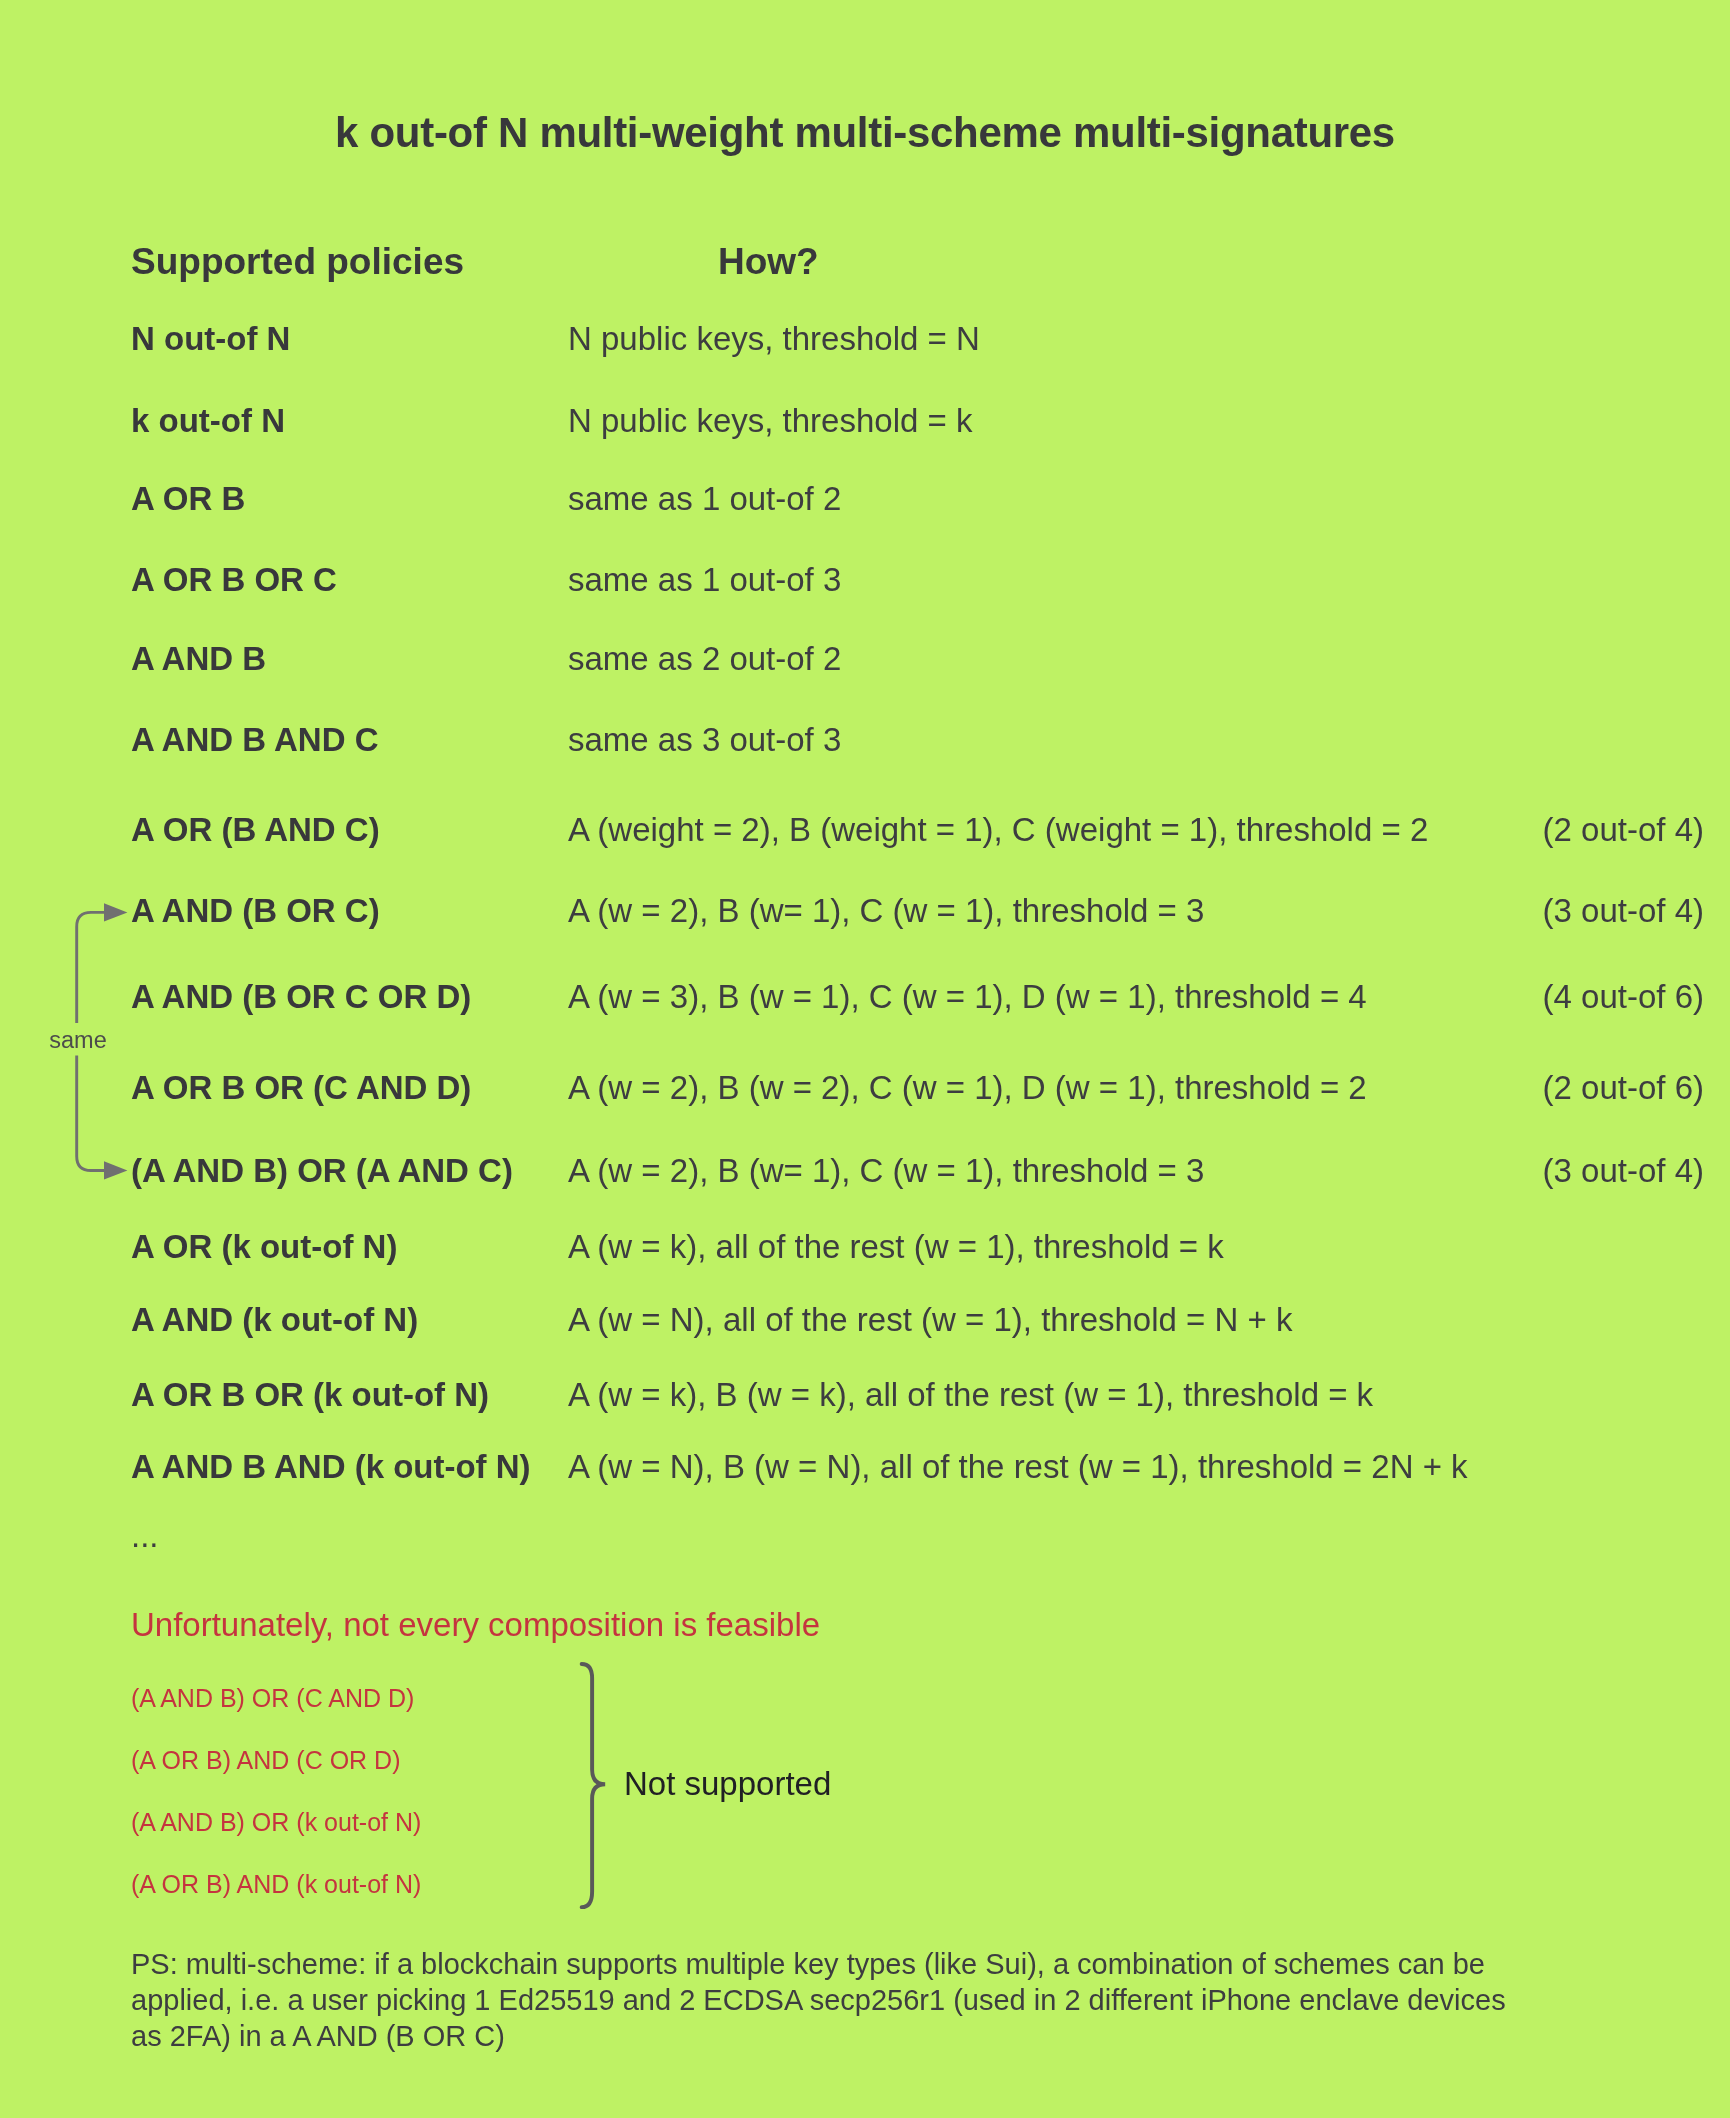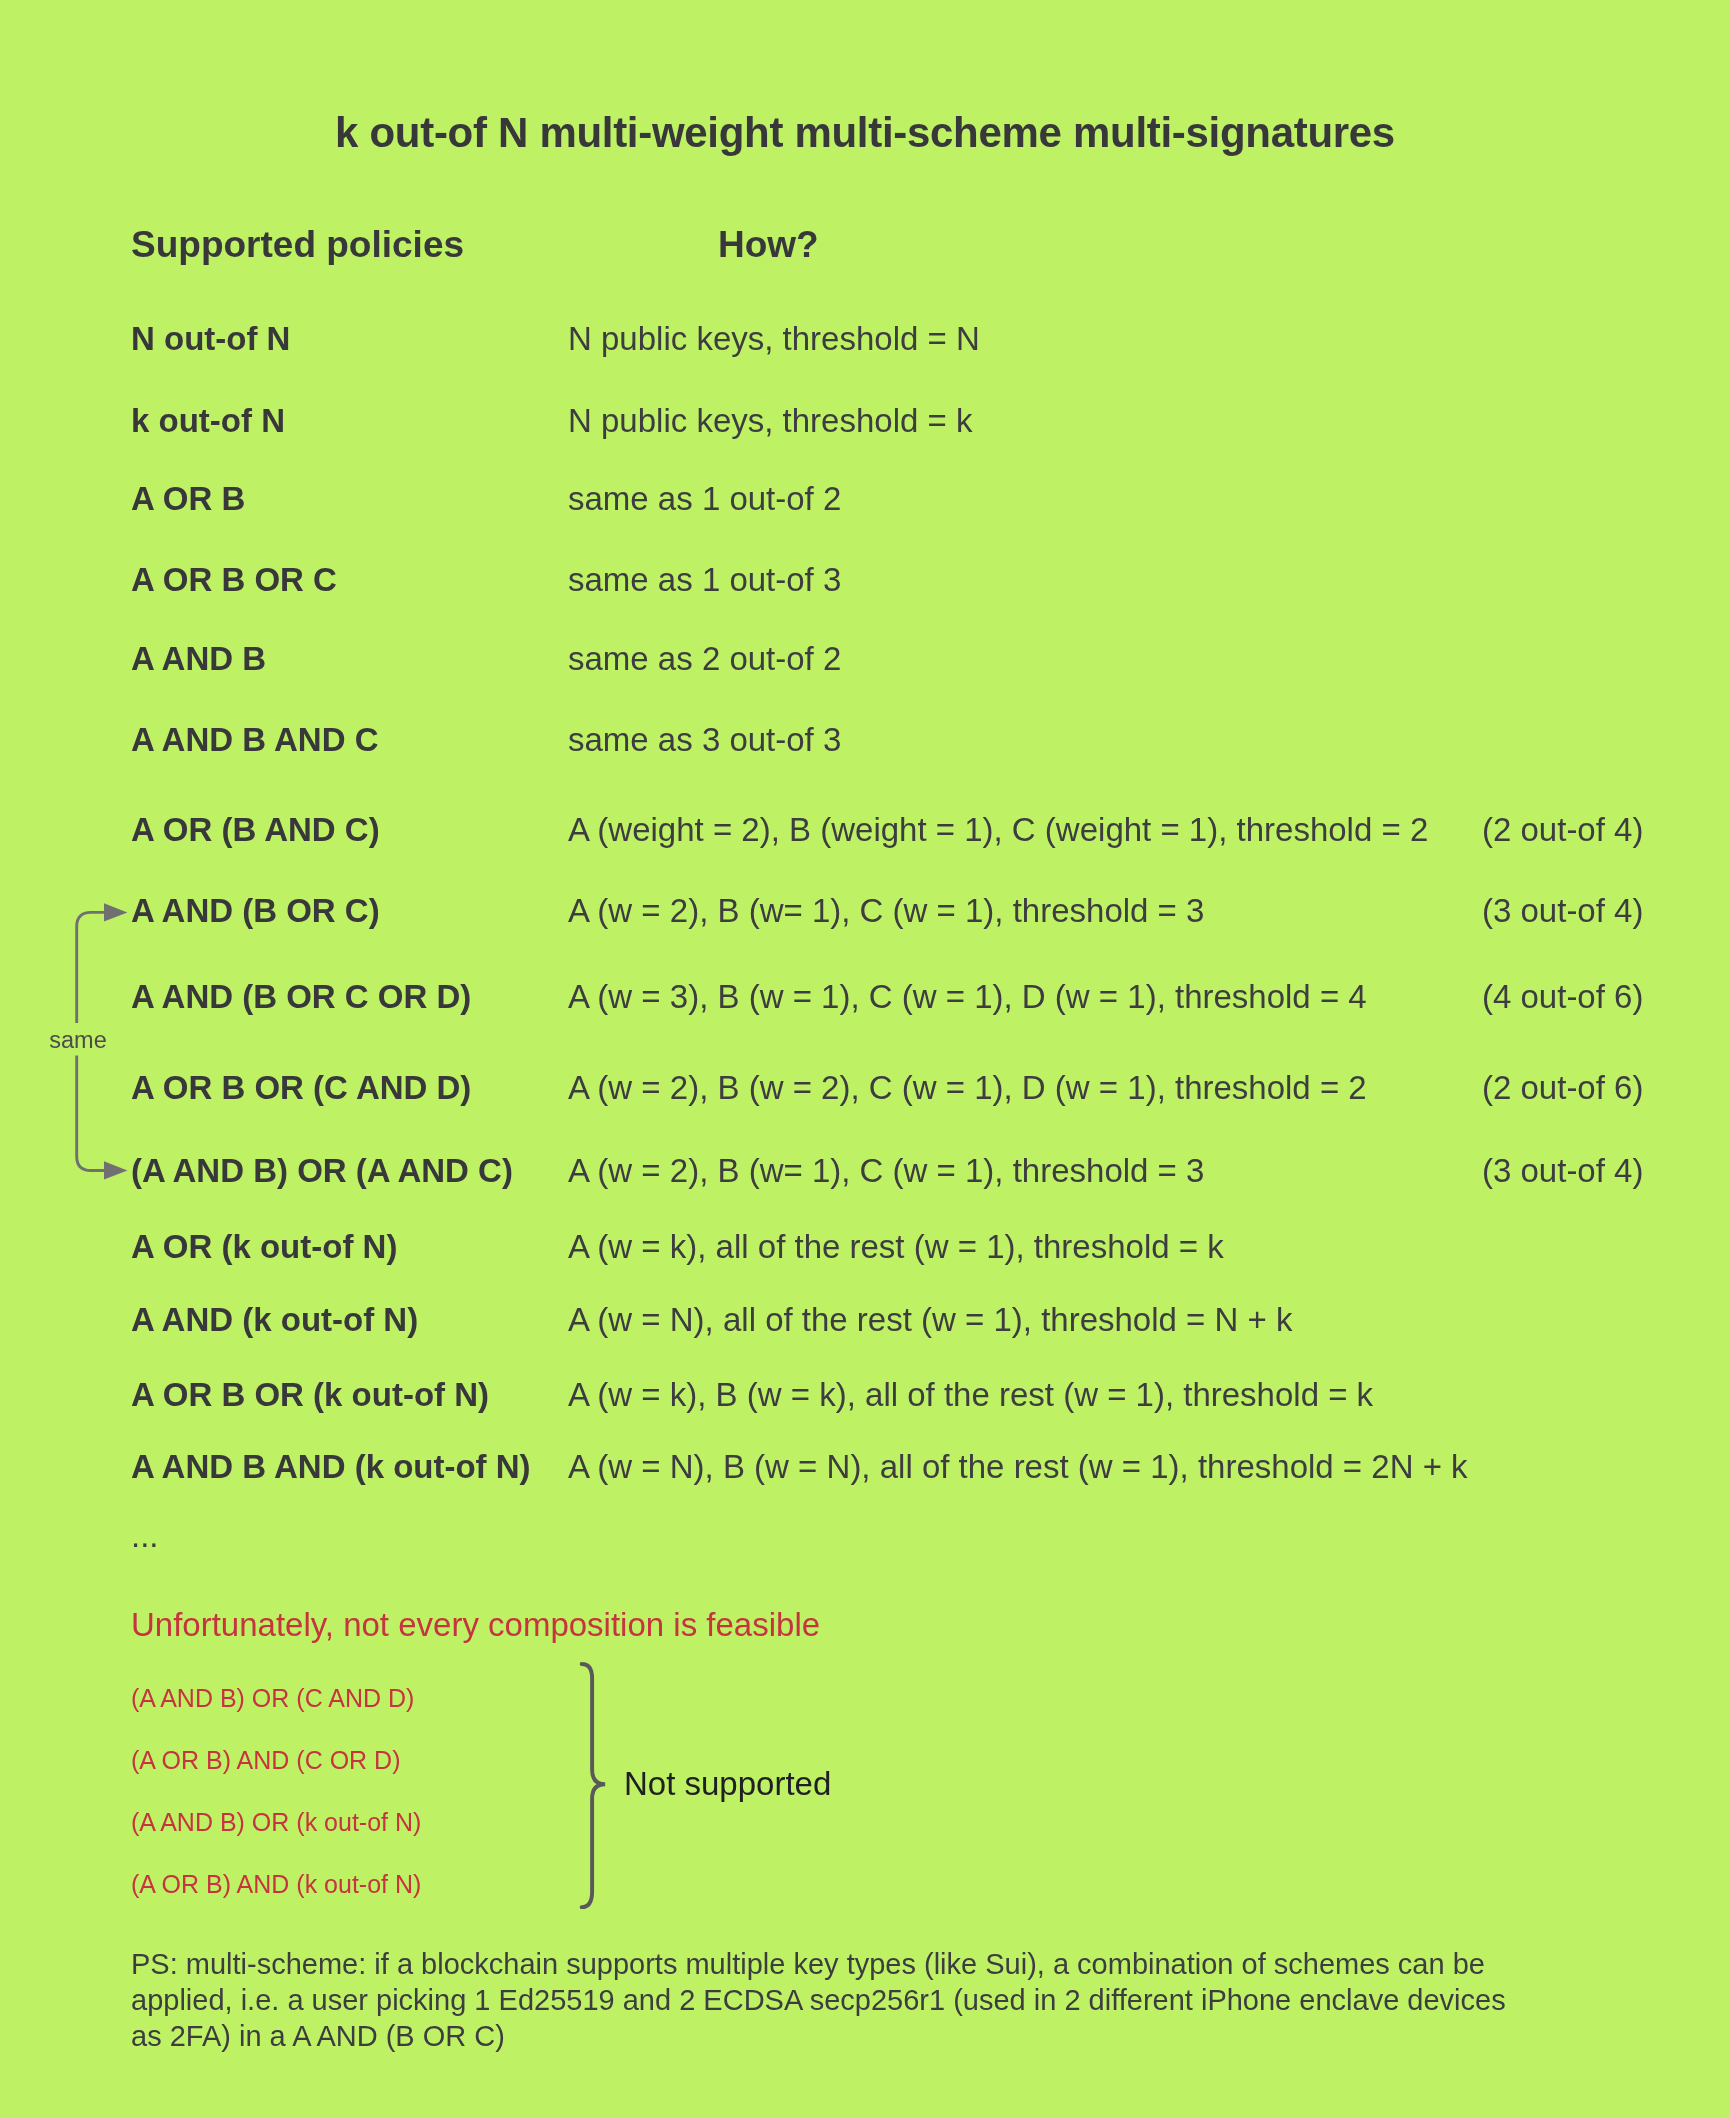--- a/index.html
+++ b/index.html
@@ -4,27 +4,27 @@
 <style>
   html,body{margin:0;padding:0;background:#ffffff;}
   .page{
     position:relative;width:1730px;height:2119px;background:#bef264;overflow:hidden;
     font-family:"Liberation Sans","DejaVu Sans",sans-serif;color:#3d3d40;
   }
   .title{
     position:absolute;left:0;top:109px;width:100%;text-align:center;
     font-size:42px;font-weight:700;color:#38383b;letter-spacing:-0.3px;white-space:nowrap;
   }
-  .col-header{position:absolute;top:224px;font-size:37px;font-weight:700;color:#38383b;white-space:nowrap;}
+  .col-header{position:absolute;top:241px;font-size:37px;font-weight:700;color:#38383b;white-space:nowrap;}
   .col-header.c1{left:131px;}
   .col-header.c2{left:718px;}
   .row{position:absolute;left:0;width:100%;height:40px;font-size:33px;line-height:40px;}
   .policy{position:absolute;left:131px;font-weight:700;color:#38383b;white-space:nowrap;}
   .how{position:absolute;left:568px;color:#3d3d40;white-space:nowrap;}
-  .note{position:absolute;left:1482px;width:222px;color:#3d3d40;white-space:nowrap;}
+  .note{position:absolute;left:1482px;width:222px;text-align:right;color:#3d3d40;white-space:nowrap;}
   .ellipsis{position:absolute;left:131px;top:1516px;font-size:33px;line-height:40px;color:#3d3d40;}
   .red-heading{position:absolute;left:131px;top:1605px;font-size:33px;line-height:39px;color:#c5343f;white-space:nowrap;}
   .red-item{position:absolute;left:131px;font-size:25px;line-height:37px;color:#c5343f;white-space:nowrap;}
   .not-supported{position:absolute;left:624px;top:1764px;font-size:33px;line-height:40px;color:#202024;white-space:nowrap;}
   .ps-line{position:absolute;left:131px;font-size:29px;line-height:36px;color:#3d3d40;white-space:nowrap;}
   .same-label{
     position:absolute;left:39px;top:1027px;width:78px;text-align:center;
     font-size:23.5px;line-height:26px;color:#4c4c4c;
   }
   .connector-svg{position:absolute;left:65px;top:895px;}

